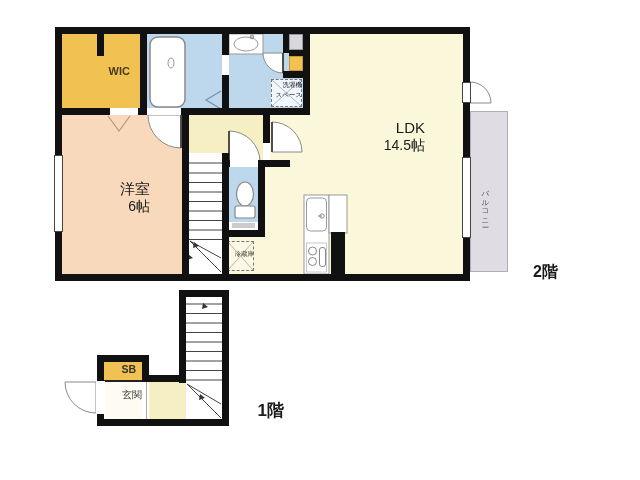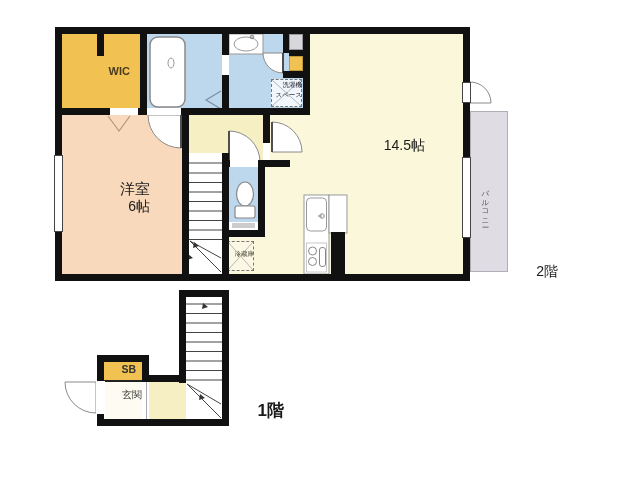--- a/index.html
+++ b/index.html
@@ -163,23 +163,24 @@
   <div class="wall" style="left:97px;top:419px;width:132px;height:7px;"></div>
   <div class="wall" style="left:97px;top:355px;width:52px;height:7px;"></div>
   <div class="wall" style="left:97px;top:355px;width:7px;height:71px;"></div>
   <div class="wall" style="left:142px;top:355px;width:7px;height:27px;"></div>
   <div class="wall" style="left:142px;top:375px;width:44px;height:7px;"></div>
   <div class="gap" style="left:96px;top:381px;width:9px;height:33px;"></div>
 
   <div class="lbl" style="left:80px;top:66px;width:50px;font-size:11px;font-weight:bold;color:#4a3a20;">WIC</div>
   <div class="lbl" style="left:90px;top:181px;width:60px;font-size:15px;">洋室</div>
   <div class="lbl" style="left:90px;top:199px;width:60px;font-size:14px;">6帖</div>
+  <div class="lbl" style="left:345px;top:120px;width:80px;font-size:15px;">LDK</div>
   <div class="lbl" style="left:345px;top:138px;width:80px;font-size:14px;">14.5帖</div>
   <div class="lbl vtext" style="left:481px;top:164px;height:60px;font-size:7.5px;color:#555;letter-spacing:1px;">バルコニー</div>
   <div class="lbl" style="left:271px;top:82px;width:31px;font-size:6.5px;color:#223;">洗濯機</div>
   <div class="lbl" style="left:271px;top:92px;width:31px;font-size:6.5px;color:#223;">スペース</div>
   <div class="lbl" style="left:227px;top:251px;width:27px;font-size:6.5px;color:#332;">冷蔵庫</div>
-  <div class="lbl" style="left:514px;top:264px;width:44px;font-size:14px;font-weight:normal;">2階</div>
+  <div class="lbl" style="left:514px;top:264px;width:44px;font-size:16px;font-weight:bold;">2階</div>
   <div class="lbl" style="left:104px;top:364px;width:32px;font-size:10.5px;font-weight:bold;color:#333;">SB</div>
   <div class="lbl" style="left:104px;top:390px;width:38px;font-size:10px;color:#333;">玄関</div>
   <div class="lbl" style="left:240px;top:402px;width:44px;font-size:17px;font-weight:bold;">1階</div>
 
 </div>
 
 </body></html>

